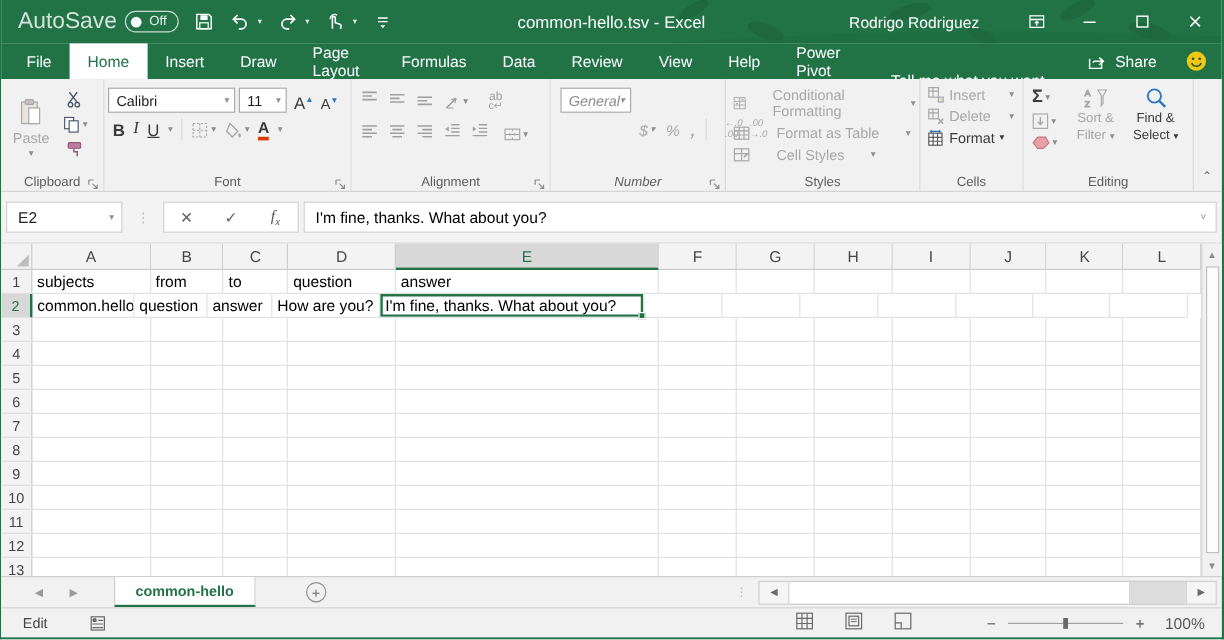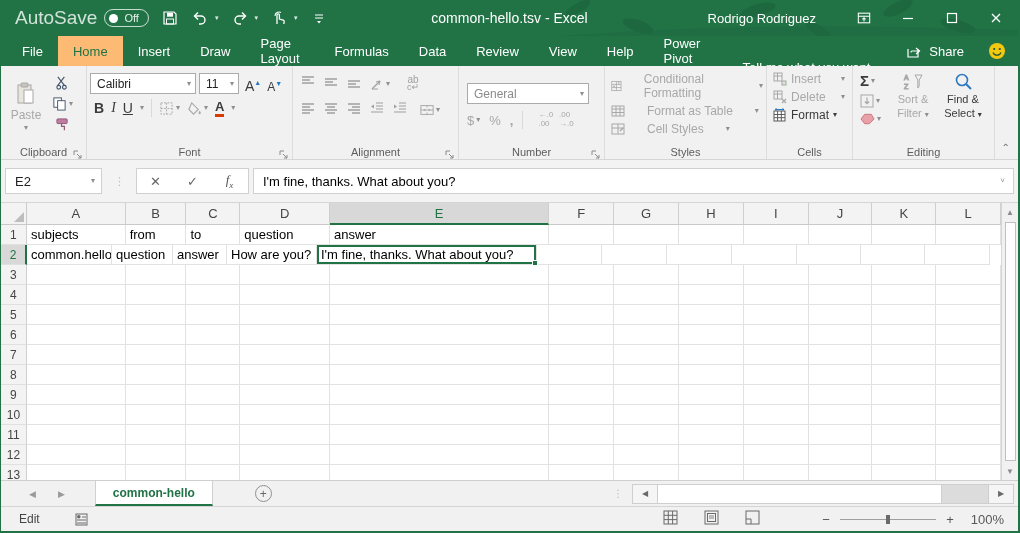--- a/index.html
+++ b/index.html
@@ -20,21 +20,21 @@
   .mini-caret { font-size:7px; color:rgba(255,255,255,.85); margin-left:-7px; }
   .win-title { position:absolute; left:0; right:0; text-align:center; font-size:14px; color:#fff; z-index:1; }
   .title-right { margin-left:auto; display:flex; align-items:center; z-index:2; }
   .user-name { font-size:13px; margin-right:26px; }
   .caption-btn { width:44px; height:36px; display:flex; align-items:center; justify-content:center; font-size:14px; color:#fff; }
   .caption-btn svg { width:14px; height:14px; }
 
   
   .ribbon-tabs { height:30px; background:#217346; display:flex; align-items:stretch; flex:0 0 30px; padding-left:6px; }
   .rtab { display:flex; align-items:center; padding:0 15px; font-size:13px; color:#fff; cursor:default; }
-  .rtab.active { background:#fdba74; color:#217346; }
+  .rtab.active { background:#ffffff; color:#217346; }
   .tabs-right { margin-left:auto; display:flex; align-items:center; gap:24px; padding-right:12px; }
   .tellme { display:flex; align-items:center; gap:9px; color:#fff; font-size:13px;margin-top:48px; }
   .share { display:flex; align-items:center; gap:7px; color:#fff; font-size:13px; }
   .smiley svg { width:18px; height:18px; display:block; }
 
   
   .ribbon { height:94px; background:#f1f1f1; border-bottom:1px solid #d5d5d5; display:flex; flex:0 0 94px; position:relative; }
   .rgroup { position:relative; border-right:1px solid #dcdcdc; padding:4px 3px 16px 3px; display:flex; }
   .rgroup-label { position:absolute; bottom:1px; left:0; right:0; text-align:center; font-size:11px; color:#5d5d5d; }
   .launcher { position:absolute; bottom:3px; right:3px; width:10px; height:10px; }
@@ -66,21 +66,21 @@
   .vdiv { width:1px; height:18px; background:#d9d9d9; }
   .acolor { font-size:13px; font-weight:bold; color:#3b3b3b; line-height:1; }
   .acolor .bar { display:block; height:3px; background:#d83b01; margin-top:1px; }
 
   
   .g-align { width:166px; flex-direction:column; gap:8px; padding-top:9px; padding-left:8px; }
   .arow { display:flex; align-items:center; gap:9px; }
   .arow svg { width:14px; height:14px; }
 
   
-  .g-number { width:146px; flex-direction:column; gap:7px; padding-top:17px; padding-left:8px; }
+  .g-number { width:146px; flex-direction:row; gap:7px; padding-top:7px; padding-left:8px;font-style:italic; }
   .combo-num { width:122px; color:#8a8a8a; }
   .numrow { display:flex; align-items:center; gap:9px; font-size:13px; color:#a8a8a8; }
   .decimals { display:flex; gap:6px; margin-left:6px; font-size:8px; letter-spacing:0; }
 
   
   .g-styles { width:162px; flex-direction:column; gap:4px; padding-top:6px; padding-left:6px; }
   .stylerow { display:flex; align-items:center; gap:22px; font-size:12px; color:#a8a8a8; }
   .stylerow svg { width:14px; height:14px; }
 
   

